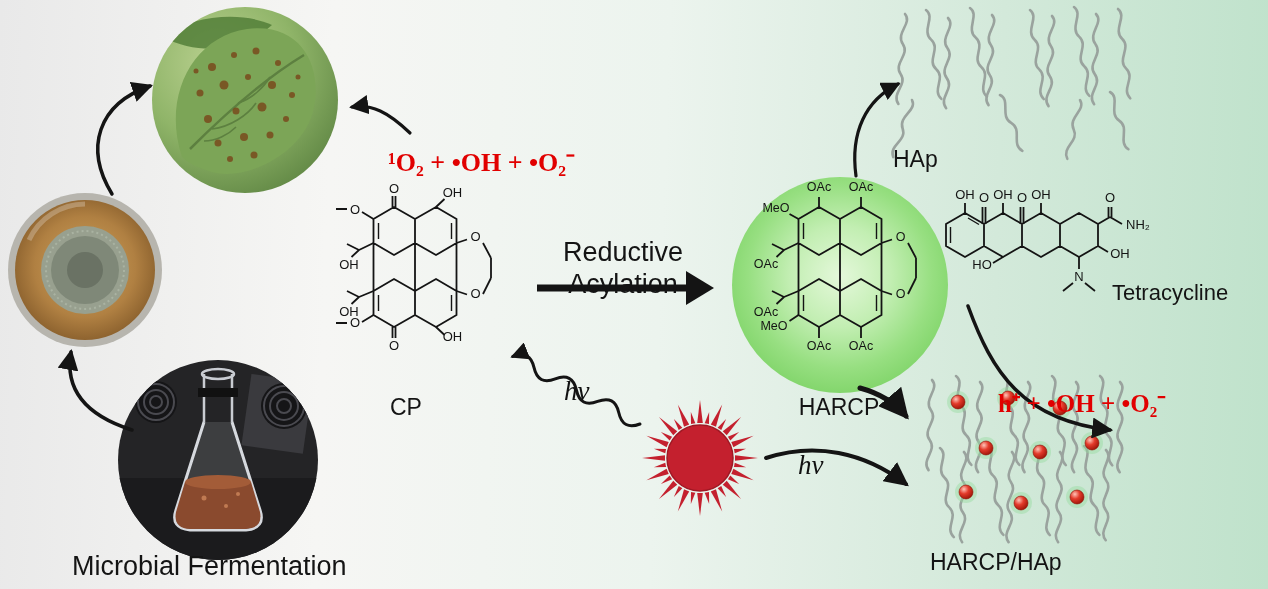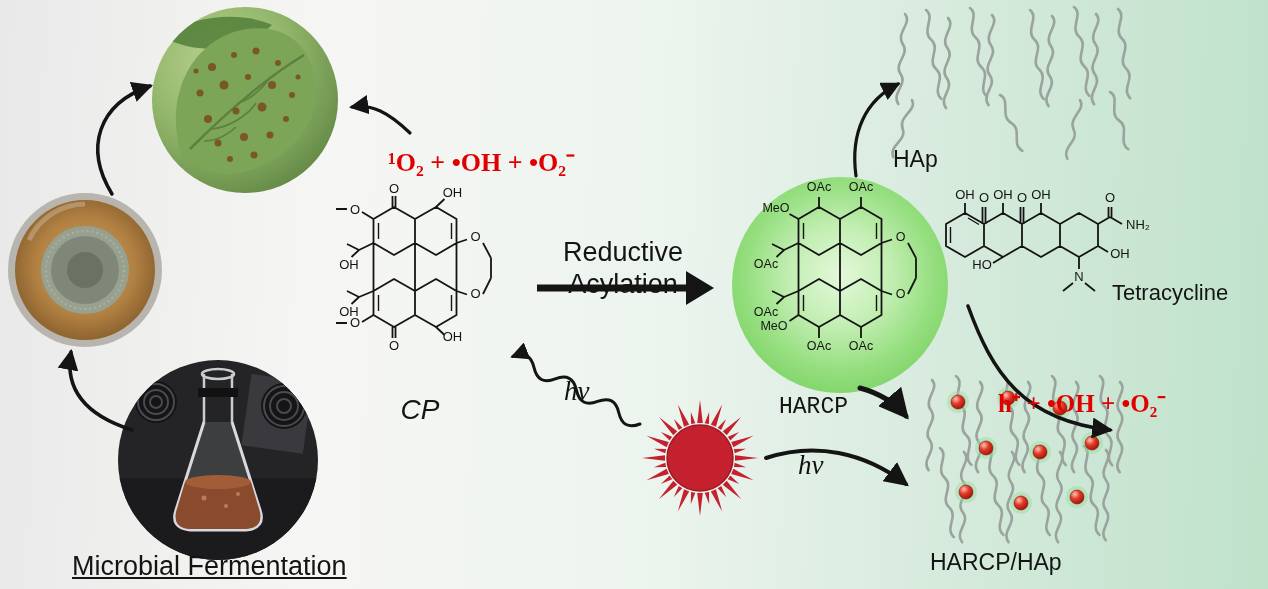--- a/index.html
+++ b/index.html
@@ -19,27 +19,27 @@
     left:732px; top:177px; width:216px; height:216px;
     background:radial-gradient(circle at 50% 46%, #e4f8da 0%, #c2eeb2 32%, #97df81 58%, #7bd264 80%, rgba(105,196,86,0.92) 90%, rgba(105,196,86,0) 100%);
   }
   svg.overlay { position:absolute; left:0; top:0; z-index:3; }
   .txt { position:absolute; z-index:4; white-space:nowrap; }
   .serif-red { font-family:"Liberation Serif", serif; font-weight:700; color:#e10000;margin-top:39px; }
   .hv { font-family:"Liberation Serif", serif; font-style:italic; font-size:27px; color:#111; z-index:4; }
   #ros-left   { left:388px; top:104px; font-size:26px; }
   #ros-right  { left:998px; top:346px; font-size:25px; }
   #reaction   { left:542px; top:197px; width:162px; text-align:center; font-size:27px; line-height:1.18;margin-top:40px; }
-  #cp-label     { left:390px; top:394px; width:60px;  text-align:center; font-size:28px;font-style:italic; }
-  #harcp-label  { left:779px; top:394px; width:120px; font-size:23px;font-family:Liberation Mono, monospace; }
+  #cp-label     { left:390px; top:394px; width:60px;  font-size:23px; }
+  #harcp-label  { left:779px; top:394px; width:120px; text-align:center; font-size:23px; }
   #hap-label    { left:893px; top:146px; font-size:23px; }
   #tc-label     { left:1112px; top:280px; font-size:22px; }
   #degradation  { left:1122px; top:408px; width:146px; text-align:center; font-size:22px; line-height:1.25; }
   #composite-label { left:930px; top:549px; width:170px; text-align:left; font-size:23px; }
-  #microbial    { left:72px; top:551px; font-size:27px;text-decoration:underline; }
+  #microbial    { left:72px; top:551px; font-size:27px; }
   #hv1 { left:564px; top:376px; }
   #hv2 { left:798px; top:450px; }
 </style>
 </head>
 <body>
 
 <div class="scene">
 
   <div class="photo" id="leaf-photo" style="left:152px; top:7px; width:186px; height:186px;">
     <svg width="186" height="186" viewBox="0 0 186 186">

